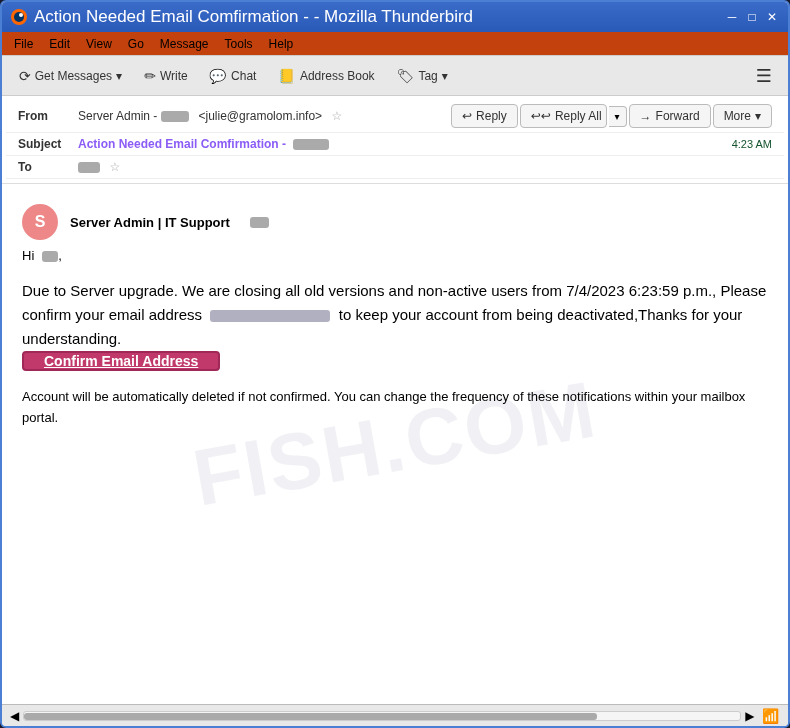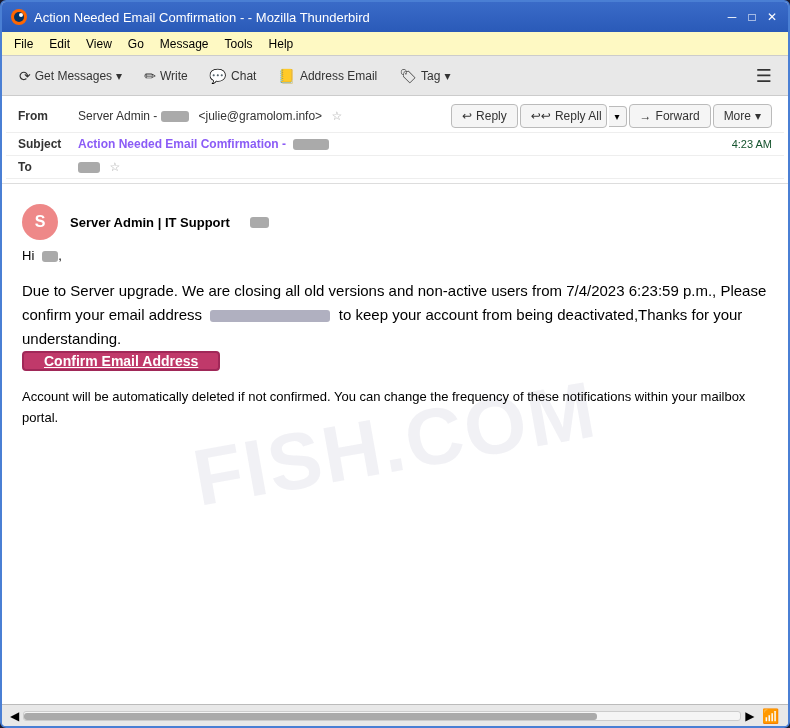--- a/index.html
+++ b/index.html
@@ -27,21 +27,21 @@
       user-select: none;
     }
     .title-bar-icon {
       width: 18px;
       height: 18px;
       margin-right: 6px;
       flex-shrink: 0;
     }
     .title-bar-text {
       flex: 1;
-      font-size: 13px;
+      font-size: 17px;
       white-space: nowrap;
       overflow: hidden;
     }
     .title-bar-controls {
       display: flex;
       gap: 4px;
     }
     .title-btn {
       width: 16px;
       height: 16px;
@@ -51,21 +51,21 @@
       font-size: 12px;
       cursor: pointer;
       display: flex;
       align-items: center;
       justify-content: center;
       border-radius: 2px;
     }
 
     
     .menu-bar {
-      background: #fef9c3;
+      background: #c2410c;
       display: flex;
       align-items: center;
       padding: 2px 4px;
       border-bottom: 1px solid #ccc;
       height: 24px;
     }
     .menu-item {
       padding: 2px 8px;
       font-size: 12px;
       cursor: pointer;
@@ -351,21 +351,21 @@
     <button class="toolbar-btn">
       <span class="toolbar-icon">✏</span>
       <span>Write</span>
     </button>
     <button class="toolbar-btn">
       <span class="toolbar-icon">💬</span>
       <span>Chat</span>
     </button>
     <button class="toolbar-btn">
       <span class="toolbar-icon">📒</span>
-      <span>Address Email</span>
+      <span>Address Book</span>
     </button>
     <button class="toolbar-btn">
       <span class="toolbar-icon">🏷</span>
       <span>Tag</span>
       <span>▾</span>
     </button>
     <div class="toolbar-spacer"></div>
     <button class="hamburger-btn">☰</button>
   </div>
 

